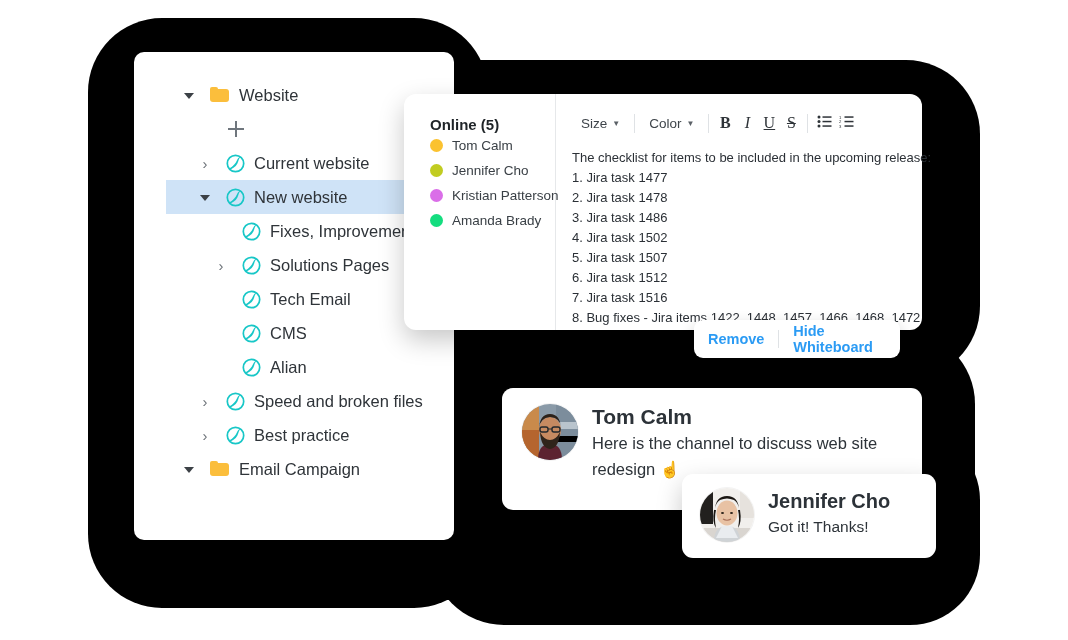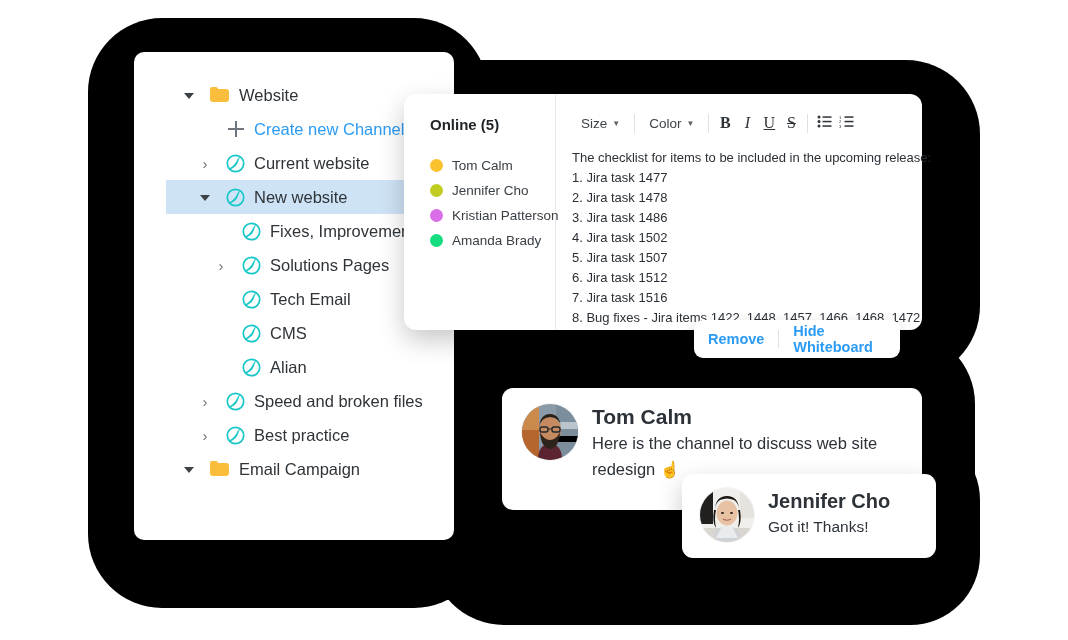--- a/index.html
+++ b/index.html
@@ -104,21 +104,21 @@
     border-radius: 12px;
     display: flex;
   }
   #online-pane {
     width: 152px; flex: 0 0 152px;
     padding: 22px 0 0 26px;
     box-sizing: border-box;
     border-right: 1px solid #e6e8ea;
   }
   #online-title {
-    font-size: 15px; font-weight: bold; color:#1f2428; margin-bottom: 20px;
+    font-size: 15px; font-weight: bold; color:#1f2428; margin-bottom: 0;
   }
   .online-row { display:flex; align-items:center; height: 25px; }
   .dot { width:13px; height:13px; border-radius:50%; margin-right:9px; flex:0 0 13px; }
   .online-name { font-size: 13.5px; color:#3a4046; white-space:nowrap; }
 
   #editor-pane { flex:1; padding: 16px 14px 0 16px; box-sizing:border-box; }
   #toolbar { display:flex; align-items:center; height: 26px; }
   .tb-item {
     font-size: 13.5px; color:#3e444a; display:flex; align-items:center;
     padding: 0 9px; height:22px; cursor:default;
@@ -183,21 +183,20 @@
       <div class="tree-row ind0">
         <span class="caret down"></span>
         <span class="tw"></span>
         <span class="folder-ico"></span>
         <span class="tree-label">Website</span>
       </div>
       <div class="tree-row ind1">
         <span class="caret"></span>
         <span class="tw"></span>
         <span class="plus-ico"></span>
-        <span class="tree-label link-label">Create new Channel</span>
       </div>
       <div class="tree-row ind1">
         <span class="caret right"></span>
         <span class="tw"></span>
         <span class="chan-ico"><svg width="19" height="19" viewBox="0 0 19 19">
             <circle cx="9.5" cy="9.5" r="8.2" fill="none" stroke="#18c7c7" stroke-width="1.7"></circle>
             <path d="M3.6 14.2 C7 12.4 9.5 9.6 11 6.2 C11.8 4.4 12.6 3.1 14.6 2.4 C13 4.4 12.6 6 12.2 7.6 C11.4 10.8 9 13.6 4.6 15.6 Z" fill="#18c7c7"></path>
           </svg></span>
         <span class="tree-label">Current website</span>
       </div>

